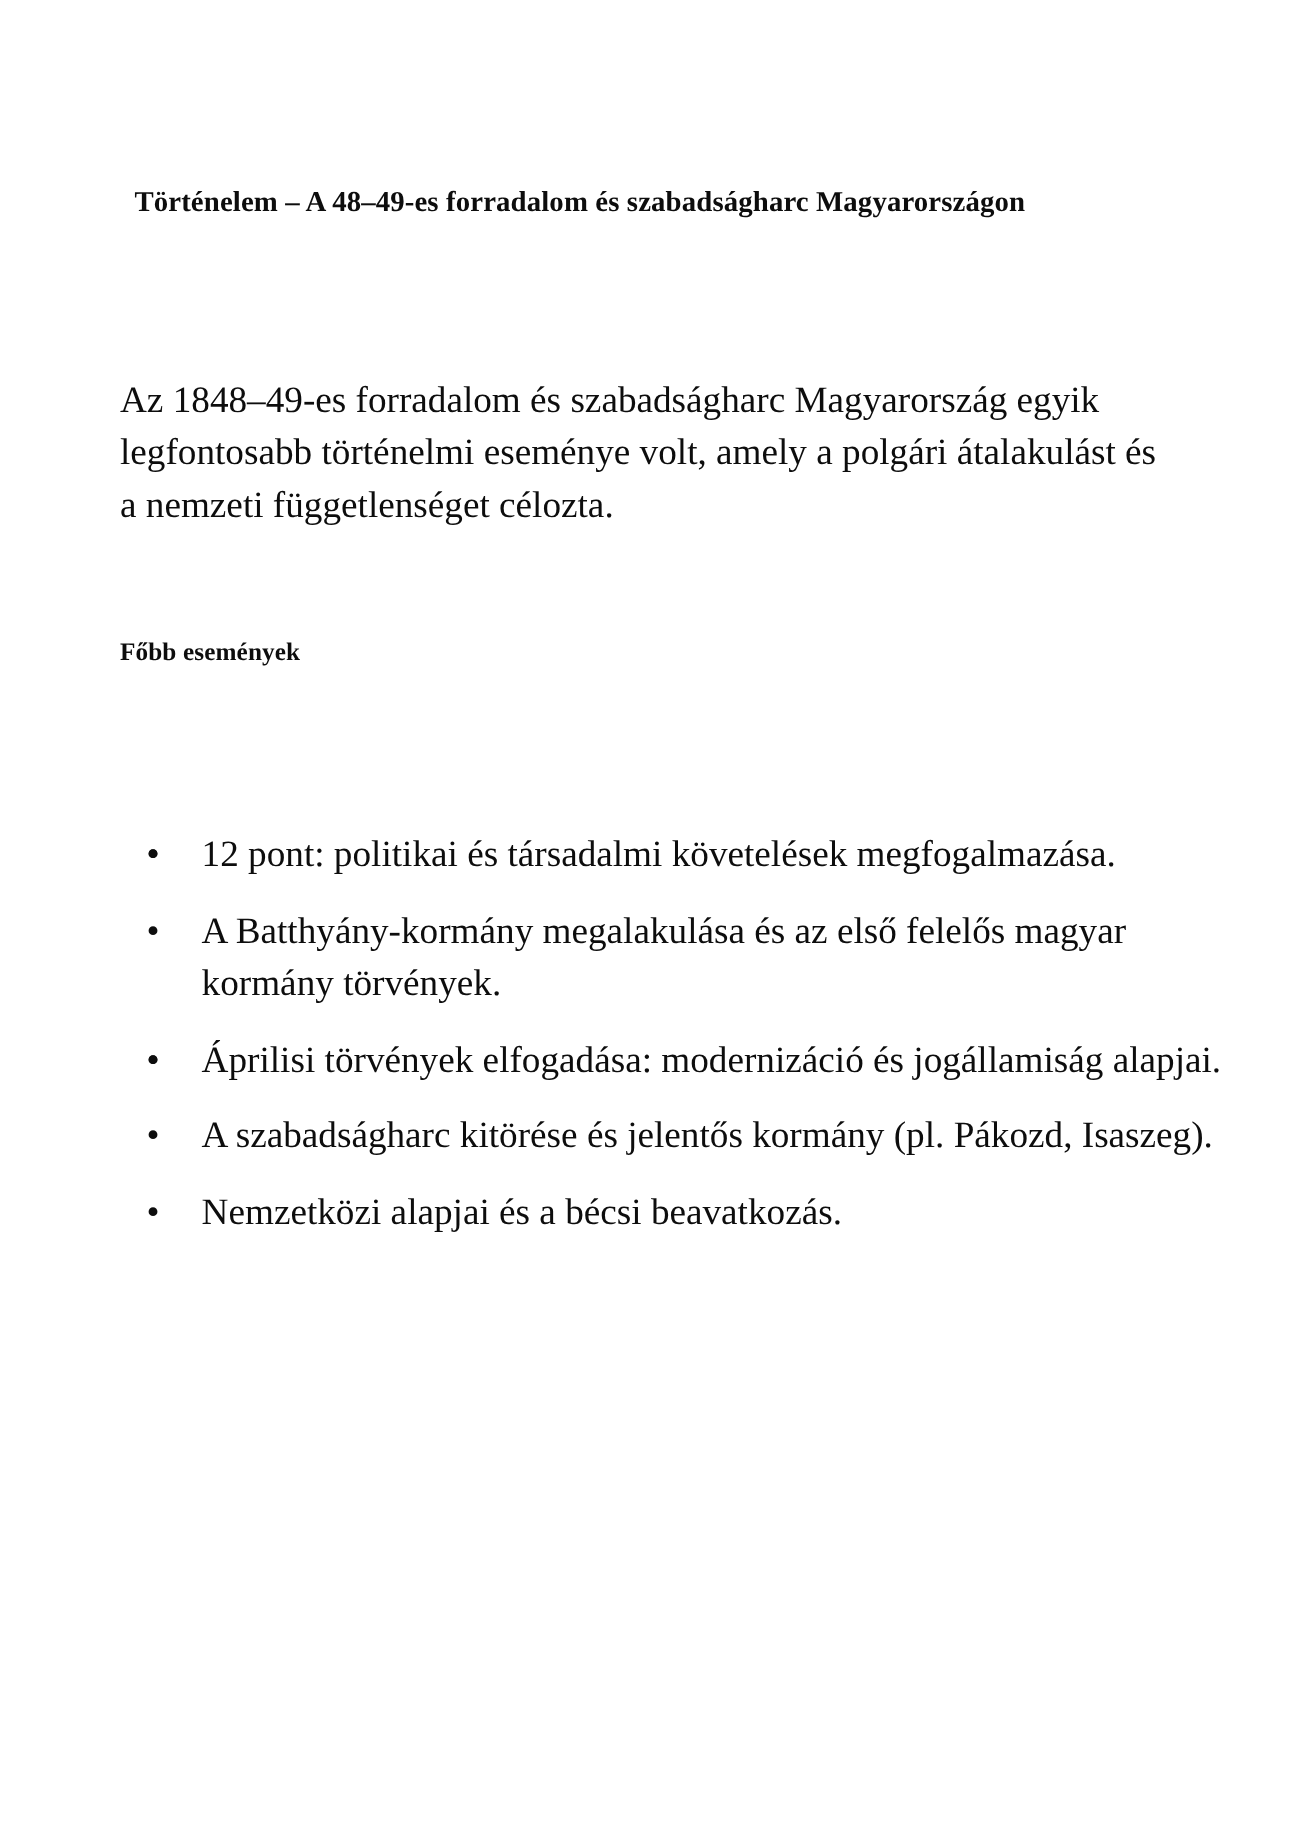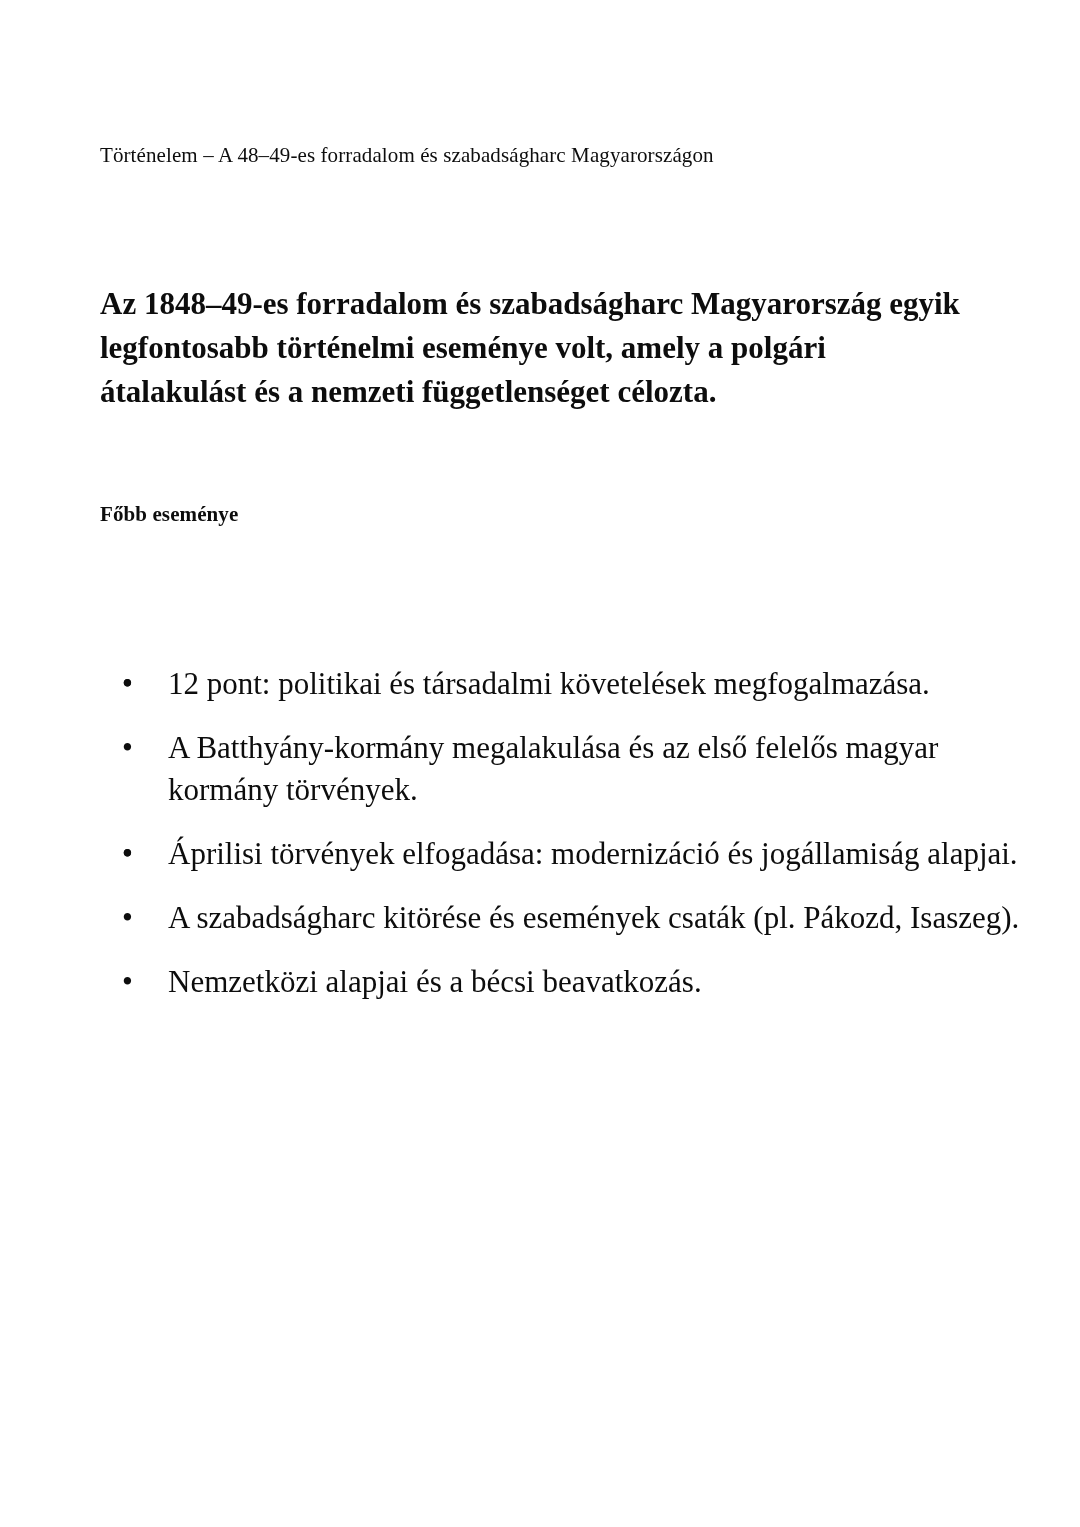--- a/index.html
+++ b/index.html
@@ -21,33 +21,33 @@
     inset: 0;
     background: #ffffff;
   }
   .content {
     position: absolute;
     left: 100px;
     top: 140px;
     width: 880px;
   }
   .doc-title {
-    font-size: 21px;
-    font-weight: normal;
+    font-size: 24px;
+    font-weight: bold;
     line-height: 1.45;
     letter-spacing: 0.1px;
-    margin: 0;
+    margin: 12px;
     width: 800px;
   }
   .spacer-after-title {
     height: 112px;
   }
   .intro-paragraph {
     font-size: 31px;
-    font-weight: bold;
+    font-weight: normal;
     line-height: 1.42;
     margin: 0;
     width: 865px;
   }
   .spacer-after-intro {
     height: 86px;
   }
   .section-heading {
     font-size: 21px;
     font-weight: bold;
@@ -92,21 +92,21 @@
   <div class="content">
 
     <h1 class="doc-title">Történelem – A 48–49-es forradalom és szabadságharc Magyarországon</h1>
 
     <div class="spacer-after-title"></div>
 
     <p class="intro-paragraph">Az 1848–49-es forradalom és szabadságharc Magyarország egyik legfontosabb történelmi eseménye volt, amely a polgári átalakulást és a nemzeti függetlenséget célozta.</p>
 
     <div class="spacer-after-intro"></div>
 
-    <h2 class="section-heading">Főbb eseménye</h2>
+    <h2 class="section-heading">Főbb események</h2>
 
     <div class="spacer-after-heading"></div>
 
     <ul class="events-list">
       <li class="event-item">
         <span class="event-bullet">•</span>
       </li>
       <li class="event-item">
         <span class="event-bullet">•</span>
         <span class="event-text">12 pont: politikai és társadalmi követelések megfogalmazása.</span>
@@ -117,21 +117,21 @@
       </li>
       <li class="event-item">
         <span class="event-bullet">•</span>
       </li>
       <li class="event-item">
         <span class="event-bullet">•</span>
         <span class="event-text">Áprilisi törvények elfogadása: modernizáció és jogállamiság alapjai.</span>
       </li>
       <li class="event-item">
         <span class="event-bullet">•</span>
-        <span class="event-text">A szabadságharc kitörése és események csaták (pl. Pákozd, Isaszeg).</span>
+        <span class="event-text">A szabadságharc kitörése és jelentős kormány (pl. Pákozd, Isaszeg).</span>
       </li>
       <li class="event-item">
         <span class="event-bullet">•</span>
         <span class="event-text">Nemzetközi alapjai és a bécsi beavatkozás.</span>
       </li>
     </ul>
 
   </div>
 </div>
 

